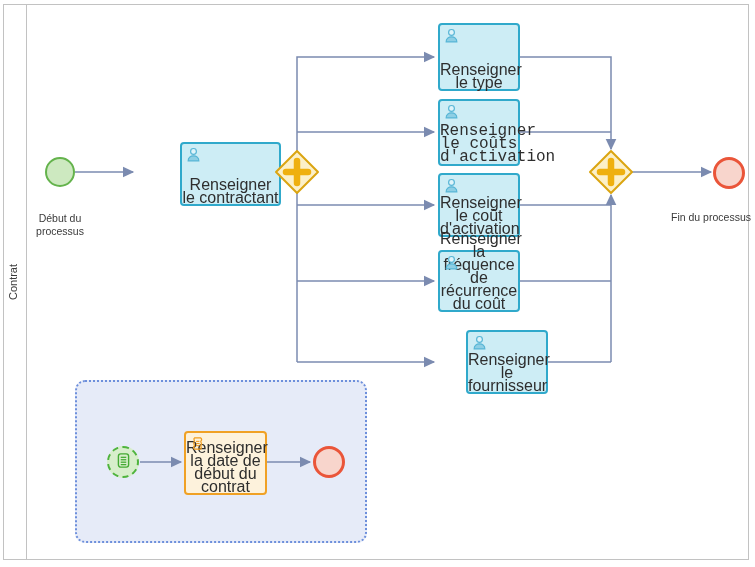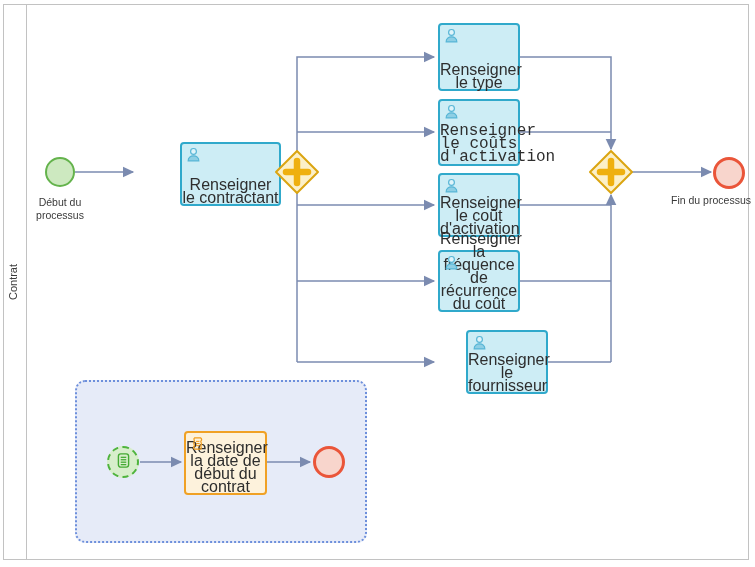--- a/index.html
+++ b/index.html
@@ -77,21 +77,21 @@
       <path d="M520,281 H611"></path>
       <path d="M520,362 H611"></path>
       <path d="M611,362 V195" marker-end="url(#arh)"></path>
       <path d="M632,172 H711" marker-end="url(#arh)"></path>
       <path d="M140,462 H181" marker-end="url(#arh)"></path>
       <path d="M267,462 H310" marker-end="url(#arh)"></path>
     </g>
   </svg>
 
   <div class="event start" style="left:45px;top:157px;"></div>
-  <div class="evt-label" style="left:20px;top:196px;width:80px;">Début du processus</div>
+  <div class="evt-label" style="left:20px;top:212px;width:80px;">Début du processus</div>
 
   <div class="task" style="left:136px;top:142px;width:101px;height:64px;margin-left:44px;">
     <span class="icon">
       <svg viewBox="0 0 14 14" width="15" height="15">
           <circle cx="7" cy="4.1" r="2.7" fill="#dff4fa" stroke="#58b6d6" stroke-width="1.1"></circle>
           <path d="M2,13 C2,9.8 4.2,8.2 7,8.2 C9.8,8.2 12,9.8 12,13 Z" fill="#8ecfe4" stroke="#58b6d6" stroke-width="1.1"></path>
         </svg>
     </span>
     <span style="width:100%;">Renseigner le contractant</span>
   </div>
@@ -160,21 +160,21 @@
     <svg viewBox="0 0 48 48" width="48" height="48">
         <polygon points="24,3 45,24 24,45 3,24" fill="#fcf0c8" stroke="#dba511" stroke-width="2" stroke-linejoin="round"></polygon>
         <g stroke="#efb00f" stroke-width="6.5" stroke-linecap="round">
           <line x1="13" y1="24" x2="35" y2="24"></line>
           <line x1="24" y1="13" x2="24" y2="35"></line>
         </g>
       </svg>
   </div>
 
   <div class="event end" style="left:713px;top:157px;"></div>
-  <div class="evt-label" style="left:668px;top:194px;width:86px;">Fin du processus</div>
+  <div class="evt-label" style="left:668px;top:211px;width:86px;">Fin du processus</div>
 
   <div class="event sub-start" style="left:107px;top:446px;">
     <span>
       <svg viewBox="0 0 16 16" width="17" height="17">
           <rect x="3.2" y="1.8" width="9.6" height="12.4" rx="2.2" fill="none" stroke="#44aa33" stroke-width="1.3"></rect>
           <g stroke="#44aa33" stroke-width="1.2">
             <line x1="5.4" y1="5" x2="10.6" y2="5"></line>
             <line x1="5.4" y1="7.3" x2="10.6" y2="7.3"></line>
             <line x1="5.4" y1="9.6" x2="10.6" y2="9.6"></line>
             <line x1="5.4" y1="11.9" x2="10.6" y2="11.9"></line>

